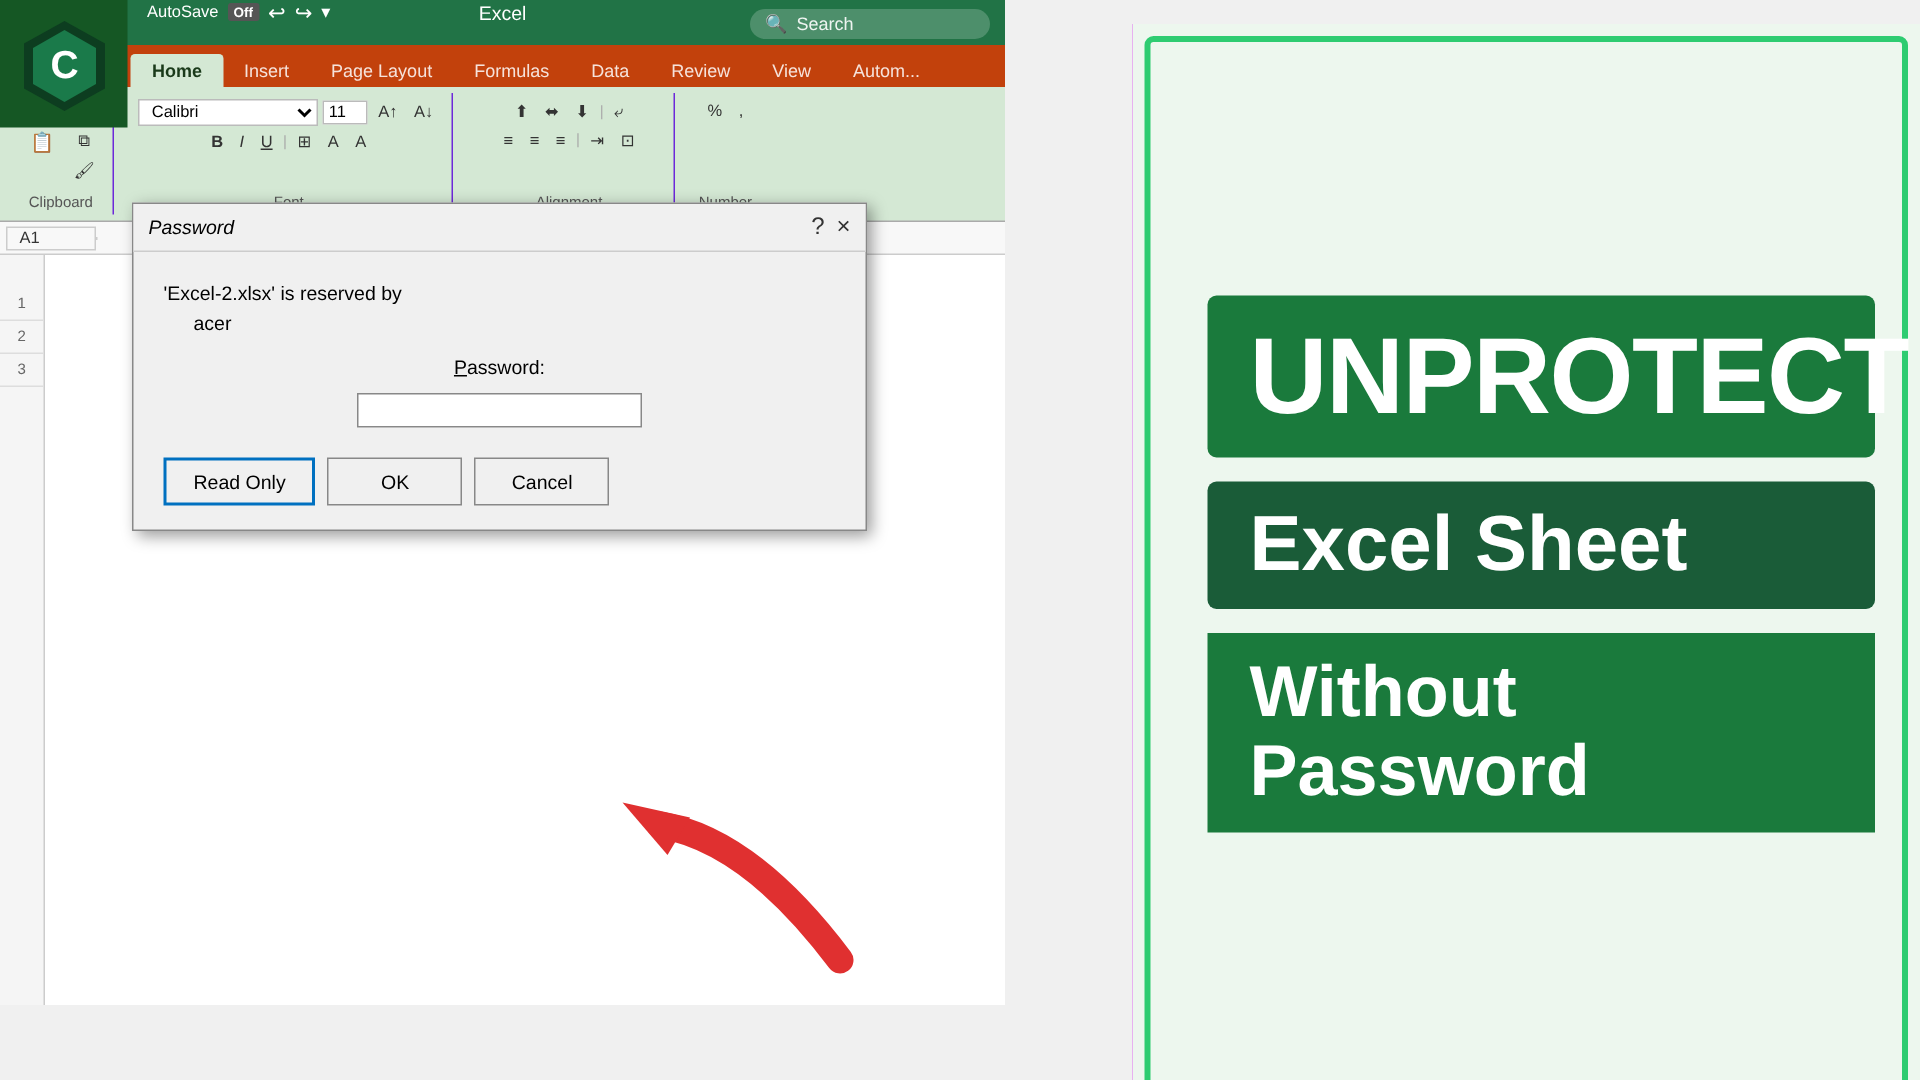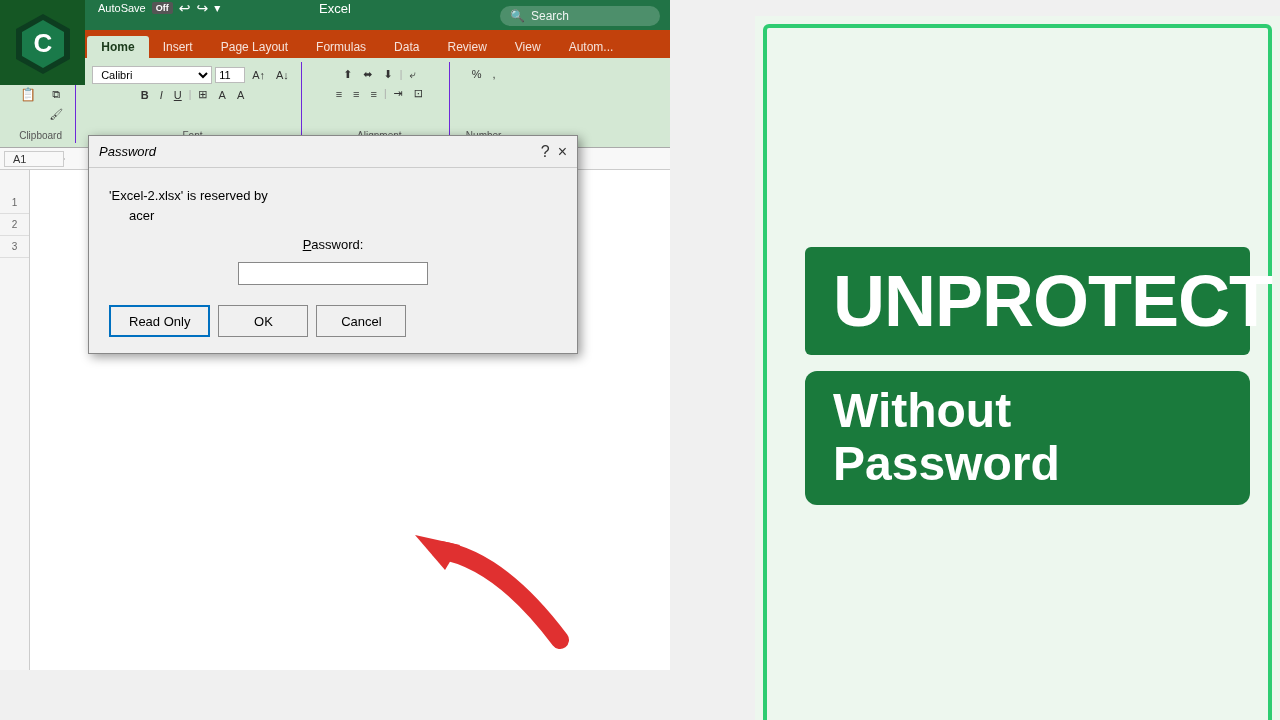--- a/index.html
+++ b/index.html
@@ -299,21 +299,21 @@
       color: white;
       font-size: 52px;
       font-weight: 900;
       line-height: 1.1;
       font-family: Arial Black, Impact, sans-serif;
     }
 
     .without-box {
       background: #1a7a3c;
       padding: 14px 28px;
-      border-radius: 12px;
+      border-radius: 0;
     }
 
     .without-text {
       color: white;
       font-size: 48px;
       font-weight: 900;
       line-height: 1.1;
       font-family: Arial Black, Impact, sans-serif;
     }
 
@@ -556,19 +556,22 @@
   <div style="position:absolute;top:0;left:0;right:0;bottom:0;background:#edf7ee;"></div>
 
   <div class="green-border"></div>
 
   <div class="right-content">
 
     <div class="headline-box">
       <div class="headline-text">UNPROTECT</div>
     </div>
 
+    <div class="subheadline-box">
+      <div class="subheadline-text">Excel Sheet</div>
+    </div>
 
     <div class="without-box">
       <div class="without-text">Without Password</div>
     </div>
 
   </div>
 </div>
 
 </body></html>

